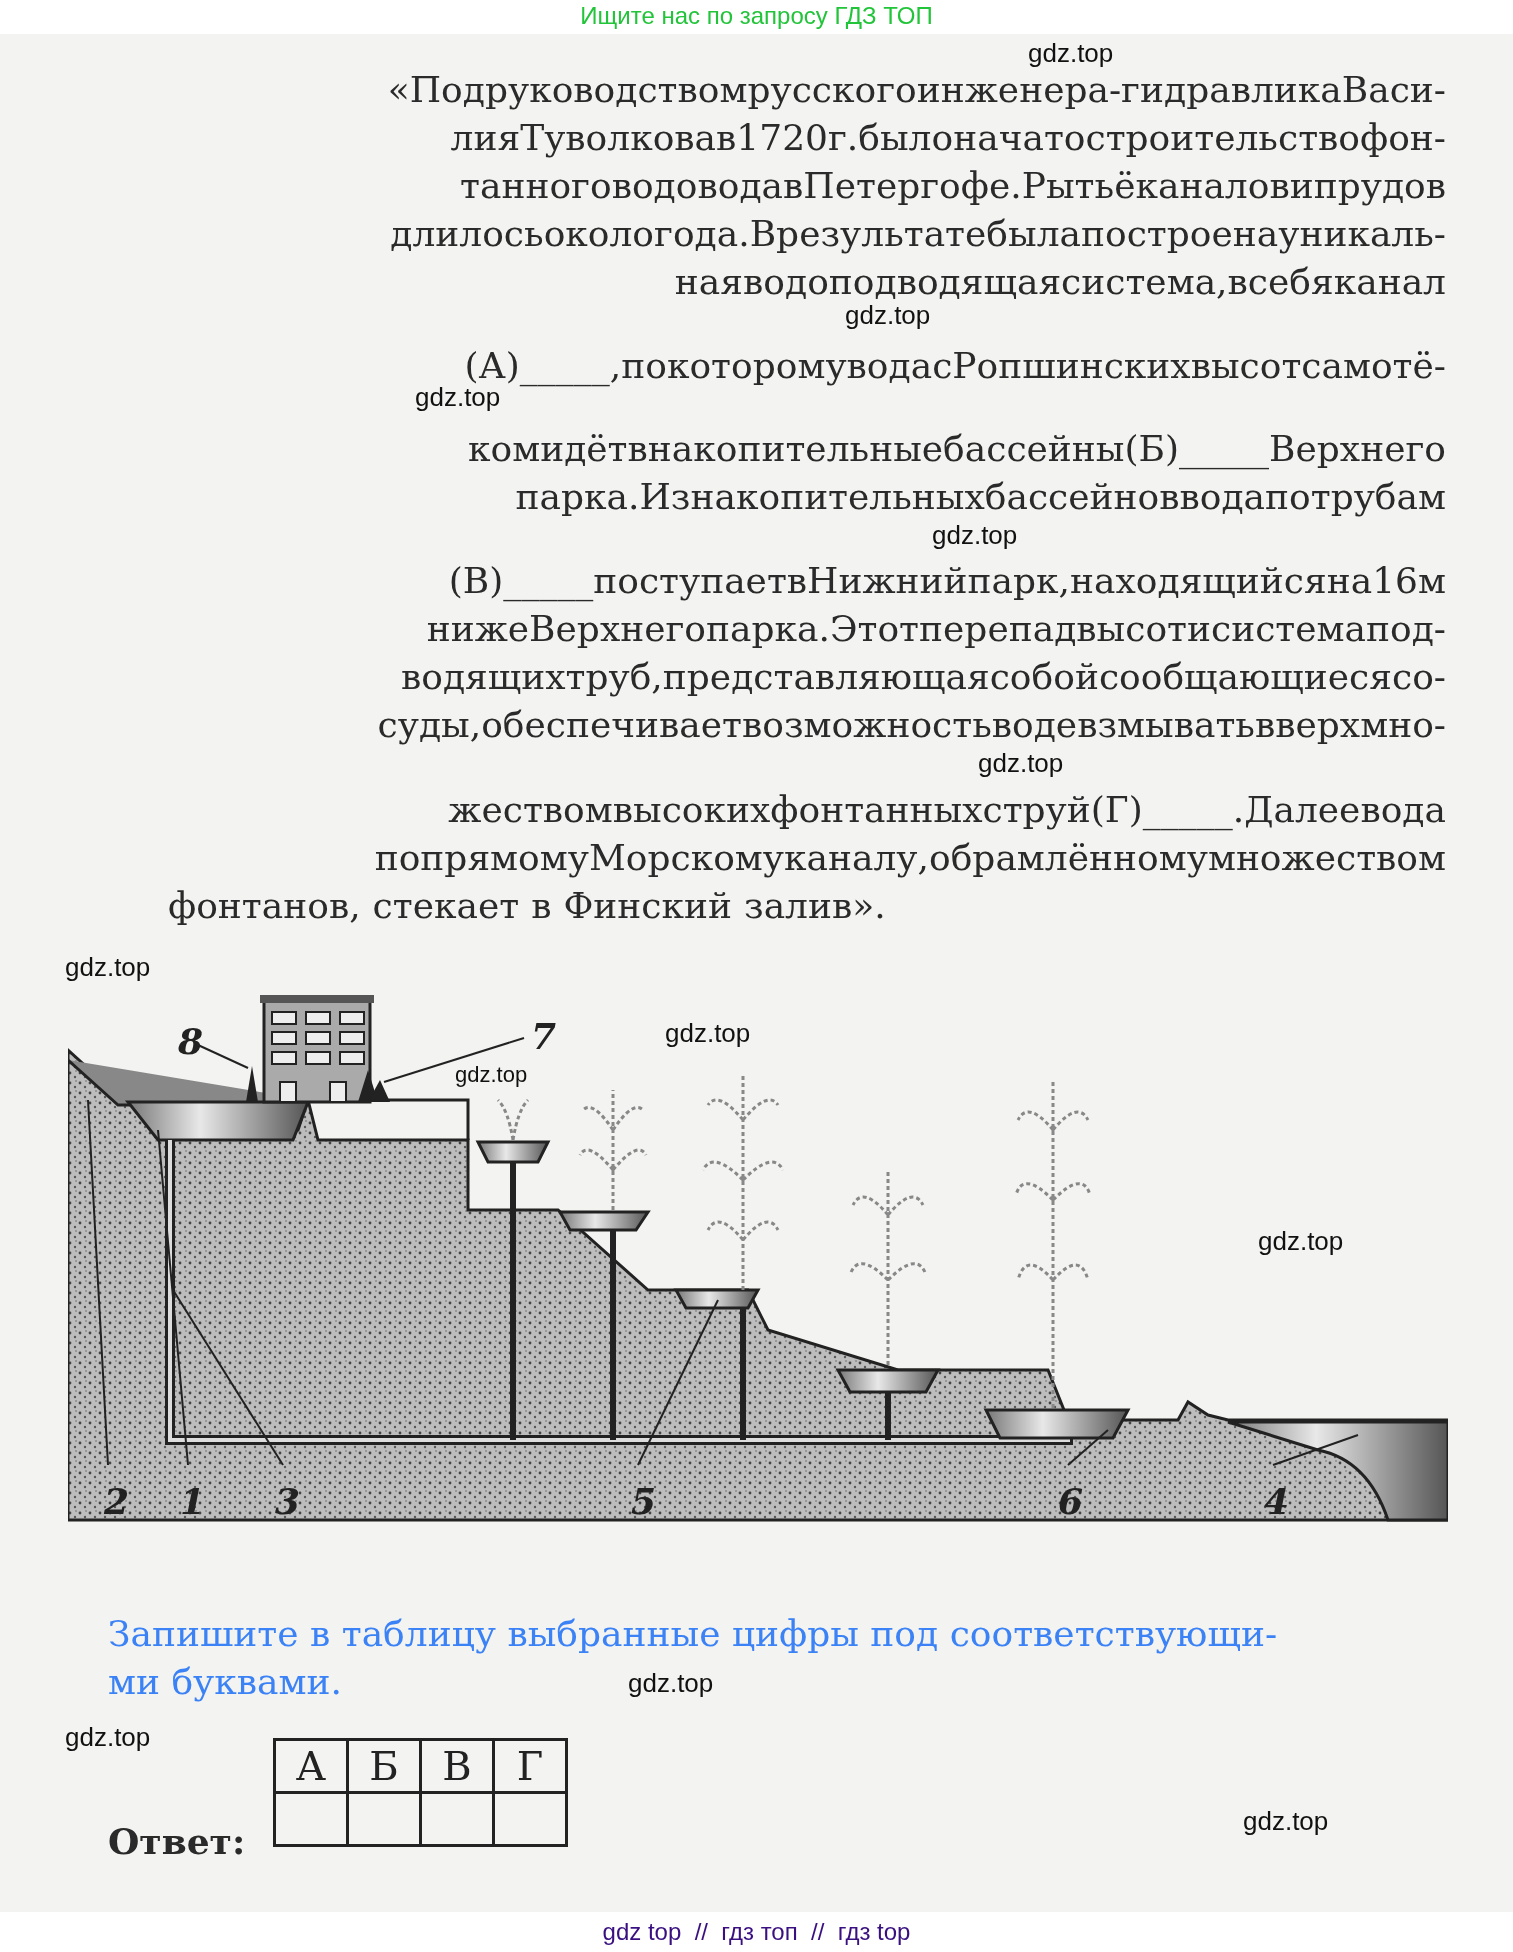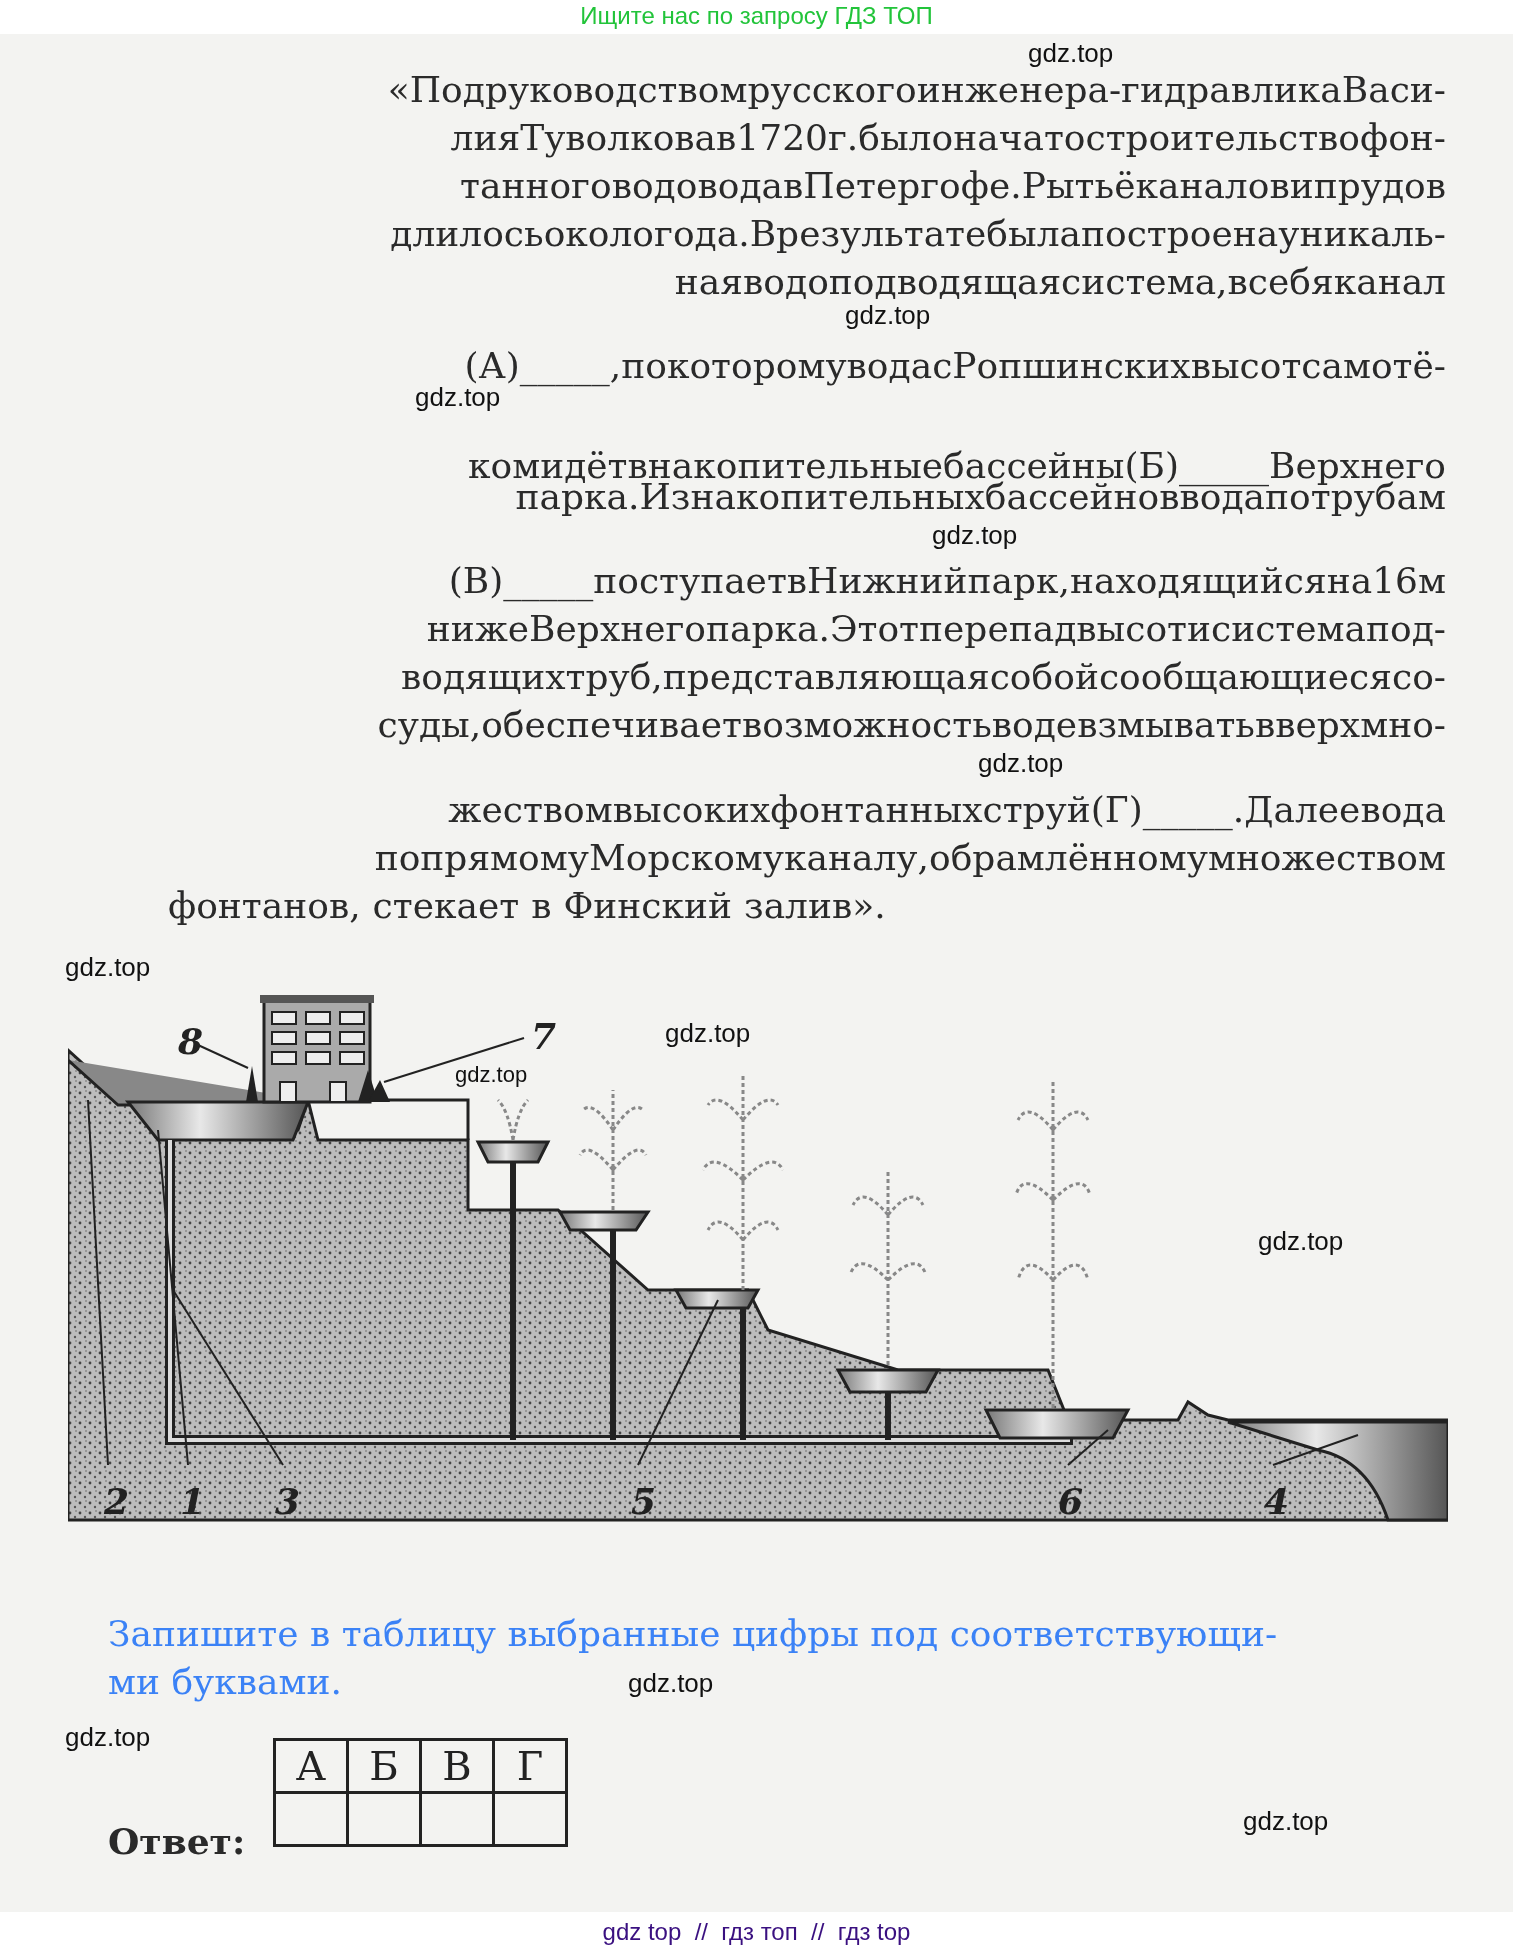--- a/index.html
+++ b/index.html
@@ -107,21 +107,21 @@
       <span>(А)</span>
       <span>_____,</span>
       <span>по</span>
       <span>которому</span>
       <span>вода</span>
       <span>с</span>
       <span>Ропшинских</span>
       <span>высот</span>
       <span>самотё-</span>
     </div>
-  <div class="line" style="top:442px">
+  <div class="line" style="top:425px">
       <span>ком</span>
       <span>идёт</span>
       <span>в</span>
       <span>накопительные</span>
       <span>бассейны</span>
       <span>(Б)</span>
       <span>_____</span>
       <span>Верхнего</span>
     </div>
   <div class="line" style="top:473px">

